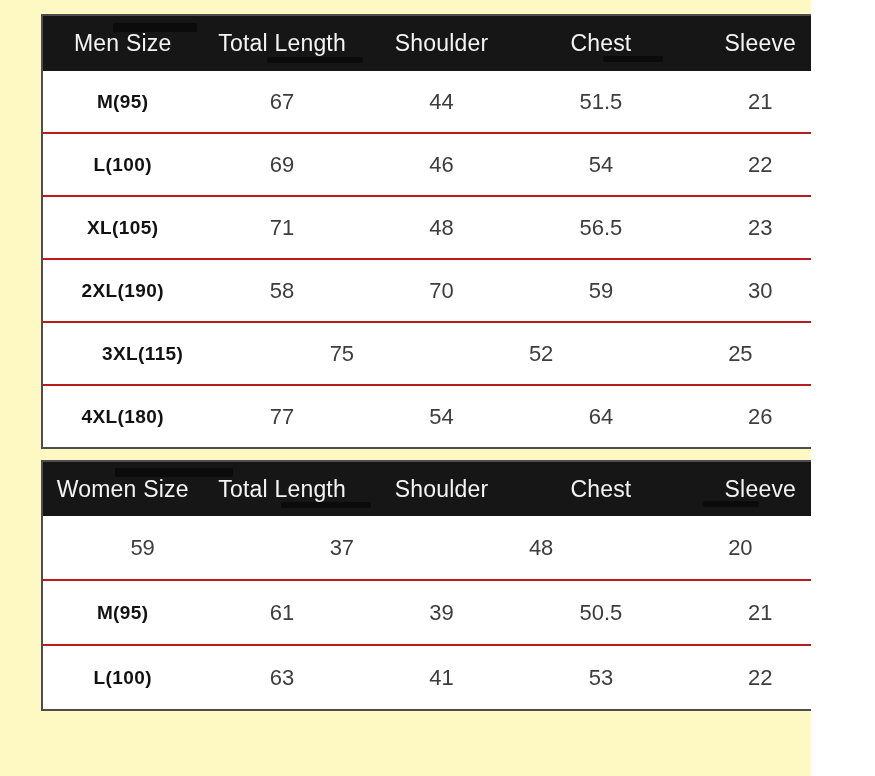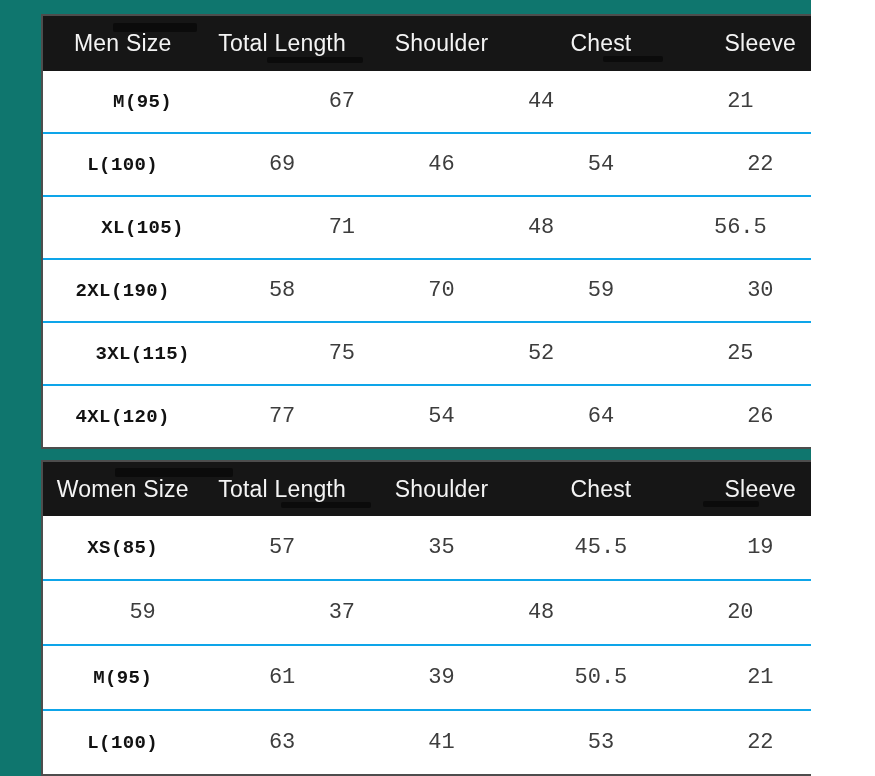--- a/index.html
+++ b/index.html
@@ -5,21 +5,21 @@
   html, body {
     margin: 0;
     padding: 0;
     background: #ffffff;
     font-family: "Liberation Sans", "DejaVu Sans", sans-serif;
   }
   #canvas {
     position: relative;
     width: 811px;
     height: 776px;
-    background: #0f766e;
+    background: #fef9c3;
     overflow: hidden;
   }
   .size-table {
     position: absolute;
     left: 41px;
     width: 801px;
     box-sizing: border-box;
     border: 2px solid #4d4d4d;
     background: #ffffff;
   }
@@ -49,28 +49,28 @@
     background: #0b0b0b;
     border-radius: 2px;
   }
   #men-table .redaction.r1 { left: 70px;  top: 7px;  width: 84px;  height: 9px; }
   #men-table .redaction.r2 { left: 224px; top: 41px; width: 96px;  height: 6px; }
   #men-table .redaction.r3 { left: 560px; top: 40px; width: 60px;  height: 6px; }
   #women-table .redaction.r1 { left: 72px;  top: 6px;  width: 118px; height: 9px; }
   #women-table .redaction.r2 { left: 238px; top: 40px; width: 90px;  height: 6px; }
   #women-table .redaction.r3 { left: 660px; top: 39px; width: 56px;  height: 6px; }
 
-  .tbody { display: block; font-family: Liberation Mono, monospace; }
+  .tbody { display: block; }
   .tr {
     display: flex;
     align-items: center;
     height: 61px;
   }
   #women-table .tr { height: 63px; }
-  .tr + .tr { border-top: 2px solid #0ea5e9; }
+  .tr + .tr { border-top: 2px solid #b91c1c; }
   .td {
     flex: 1 1 0;
     text-align: center;
     font-size: 22px;
     color: #3d3d3d;
     white-space: nowrap;
   }
   .td.size {
     font-weight: 700;
     color: #121212;
@@ -92,77 +92,72 @@
         <div class="th">Total Length</div>
         <div class="th">Shoulder</div>
         <div class="th">Chest</div>
         <div class="th">Sleeve</div>
       </div>
     <div class="tbody">
         <div class="tr">
           <div class="td size">M(95)</div>
           <div class="td">67</div>
           <div class="td">44</div>
+          <div class="td">51.5</div>
           <div class="td">21</div>
         </div>
         <div class="tr">
           <div class="td size">L(100)</div>
           <div class="td">69</div>
           <div class="td">46</div>
           <div class="td">54</div>
           <div class="td">22</div>
         </div>
         <div class="tr">
           <div class="td size">XL(105)</div>
           <div class="td">71</div>
           <div class="td">48</div>
           <div class="td">56.5</div>
+          <div class="td">23</div>
         </div>
         <div class="tr">
           <div class="td size">2XL(190)</div>
           <div class="td">58</div>
           <div class="td">70</div>
           <div class="td">59</div>
           <div class="td">30</div>
         </div>
         <div class="tr">
           <div class="td size">3XL(115)</div>
           <div class="td">75</div>
           <div class="td">52</div>
           <div class="td">25</div>
         </div>
         <div class="tr">
-          <div class="td size">4XL(120)</div>
+          <div class="td size">4XL(180)</div>
           <div class="td">77</div>
           <div class="td">54</div>
           <div class="td">64</div>
           <div class="td">26</div>
         </div>
       </div>
   </section>
 
   <section id="women-table" class="size-table">
     <div class="thead">
       <span class="redaction r1"></span>
       <span class="redaction r2"></span>
       <span class="redaction r3"></span>
     <div class="th">Women Size</div>
         <div class="th">Total Length</div>
         <div class="th">Shoulder</div>
         <div class="th">Chest</div>
         <div class="th">Sleeve</div>
       </div>
     <div class="tbody">
-        <div class="tr">
-          <div class="td size">XS(85)</div>
-          <div class="td">57</div>
-          <div class="td">35</div>
-          <div class="td">45.5</div>
-          <div class="td">19</div>
-        </div>
         <div class="tr">
           <div class="td">59</div>
           <div class="td">37</div>
           <div class="td">48</div>
           <div class="td">20</div>
         </div>
         <div class="tr">
           <div class="td size">M(95)</div>
           <div class="td">61</div>
           <div class="td">39</div>

